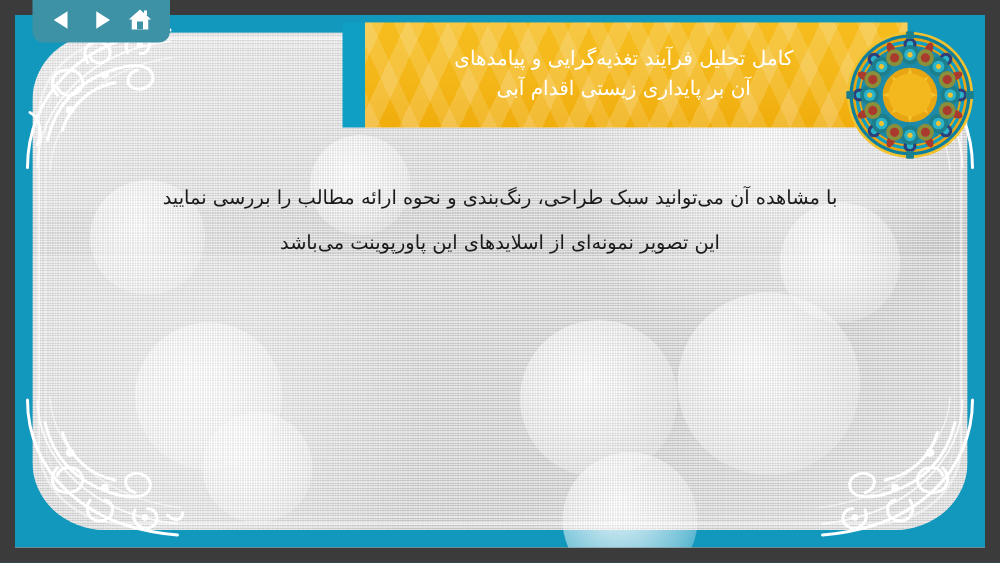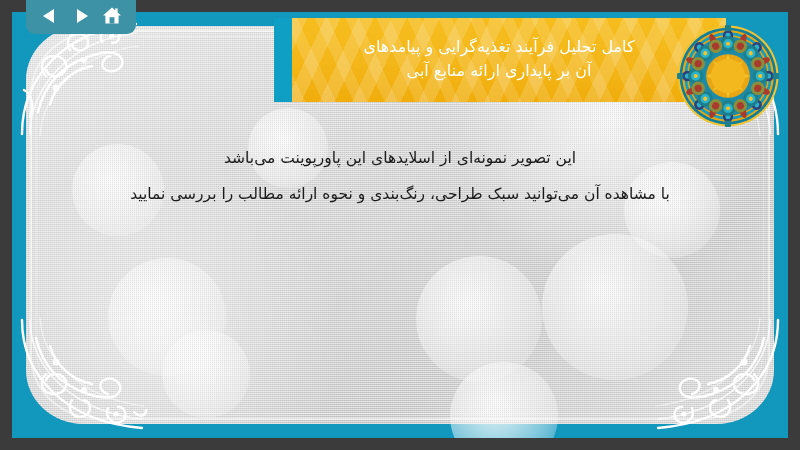--- a/index.html
+++ b/index.html
@@ -263,21 +263,21 @@
         <circle cx="40" cy="72" r="3.4" fill="#ffffff" stroke="none"></circle>
         <circle cx="68" cy="44" r="3" fill="#ffffff" stroke="none"></circle>
         <circle cx="100" cy="20" r="2.6" fill="#ffffff" stroke="none"></circle>
       </g>
     </svg>
 
     <div id="title-banner">
       <div id="banner-cap"></div>
       <div id="banner-body">
         <div class="title-line">کامل تحلیل فرآیند تغذیه‌گرایی و پیامدهای</div>
-        <div class="title-line">آن بر پایداری ارائه منابع آبی</div>
+        <div class="title-line">آن بر پایداری زیستی اقدام آبی</div>
       </div>
     </div>
 
     <svg id="medallion" viewBox="0 0 200 200">
       <defs>
         <g id="petal-a">
           <circle cx="0" cy="-62" r="15" fill="#1d7f8c"></circle>
           <circle cx="0" cy="-62" r="9" fill="#2bb3c9"></circle>
           <circle cx="0" cy="-62" r="4" fill="#f2c230"></circle>
         </g>
@@ -415,18 +415,18 @@
 
       <g fill="#1d7f8c">
         <rect x="94" y="2" width="12" height="12" rx="2"></rect>
         <rect x="94" y="186" width="12" height="12" rx="2"></rect>
         <rect x="2" y="94" width="12" height="12" rx="2"></rect>
         <rect x="186" y="94" width="12" height="12" rx="2"></rect>
       </g>
     </svg>
 
     <div id="body-text">
+      <div class="body-line">با مشاهده آن می‌توانید سبک طراحی، رنگ‌بندی و نحوه ارائه مطالب را بررسی نمایید</div>
       <div class="body-line">این تصویر نمونه‌ای از اسلایدهای این پاورپوینت می‌باشد</div>
-      <div class="body-line">با مشاهده آن می‌توانید سبک طراحی، رنگ‌بندی و نحوه ارائه مطالب را بررسی نمایید</div>
     </div>
 
   </div>
 </div>
 
 </body></html>

